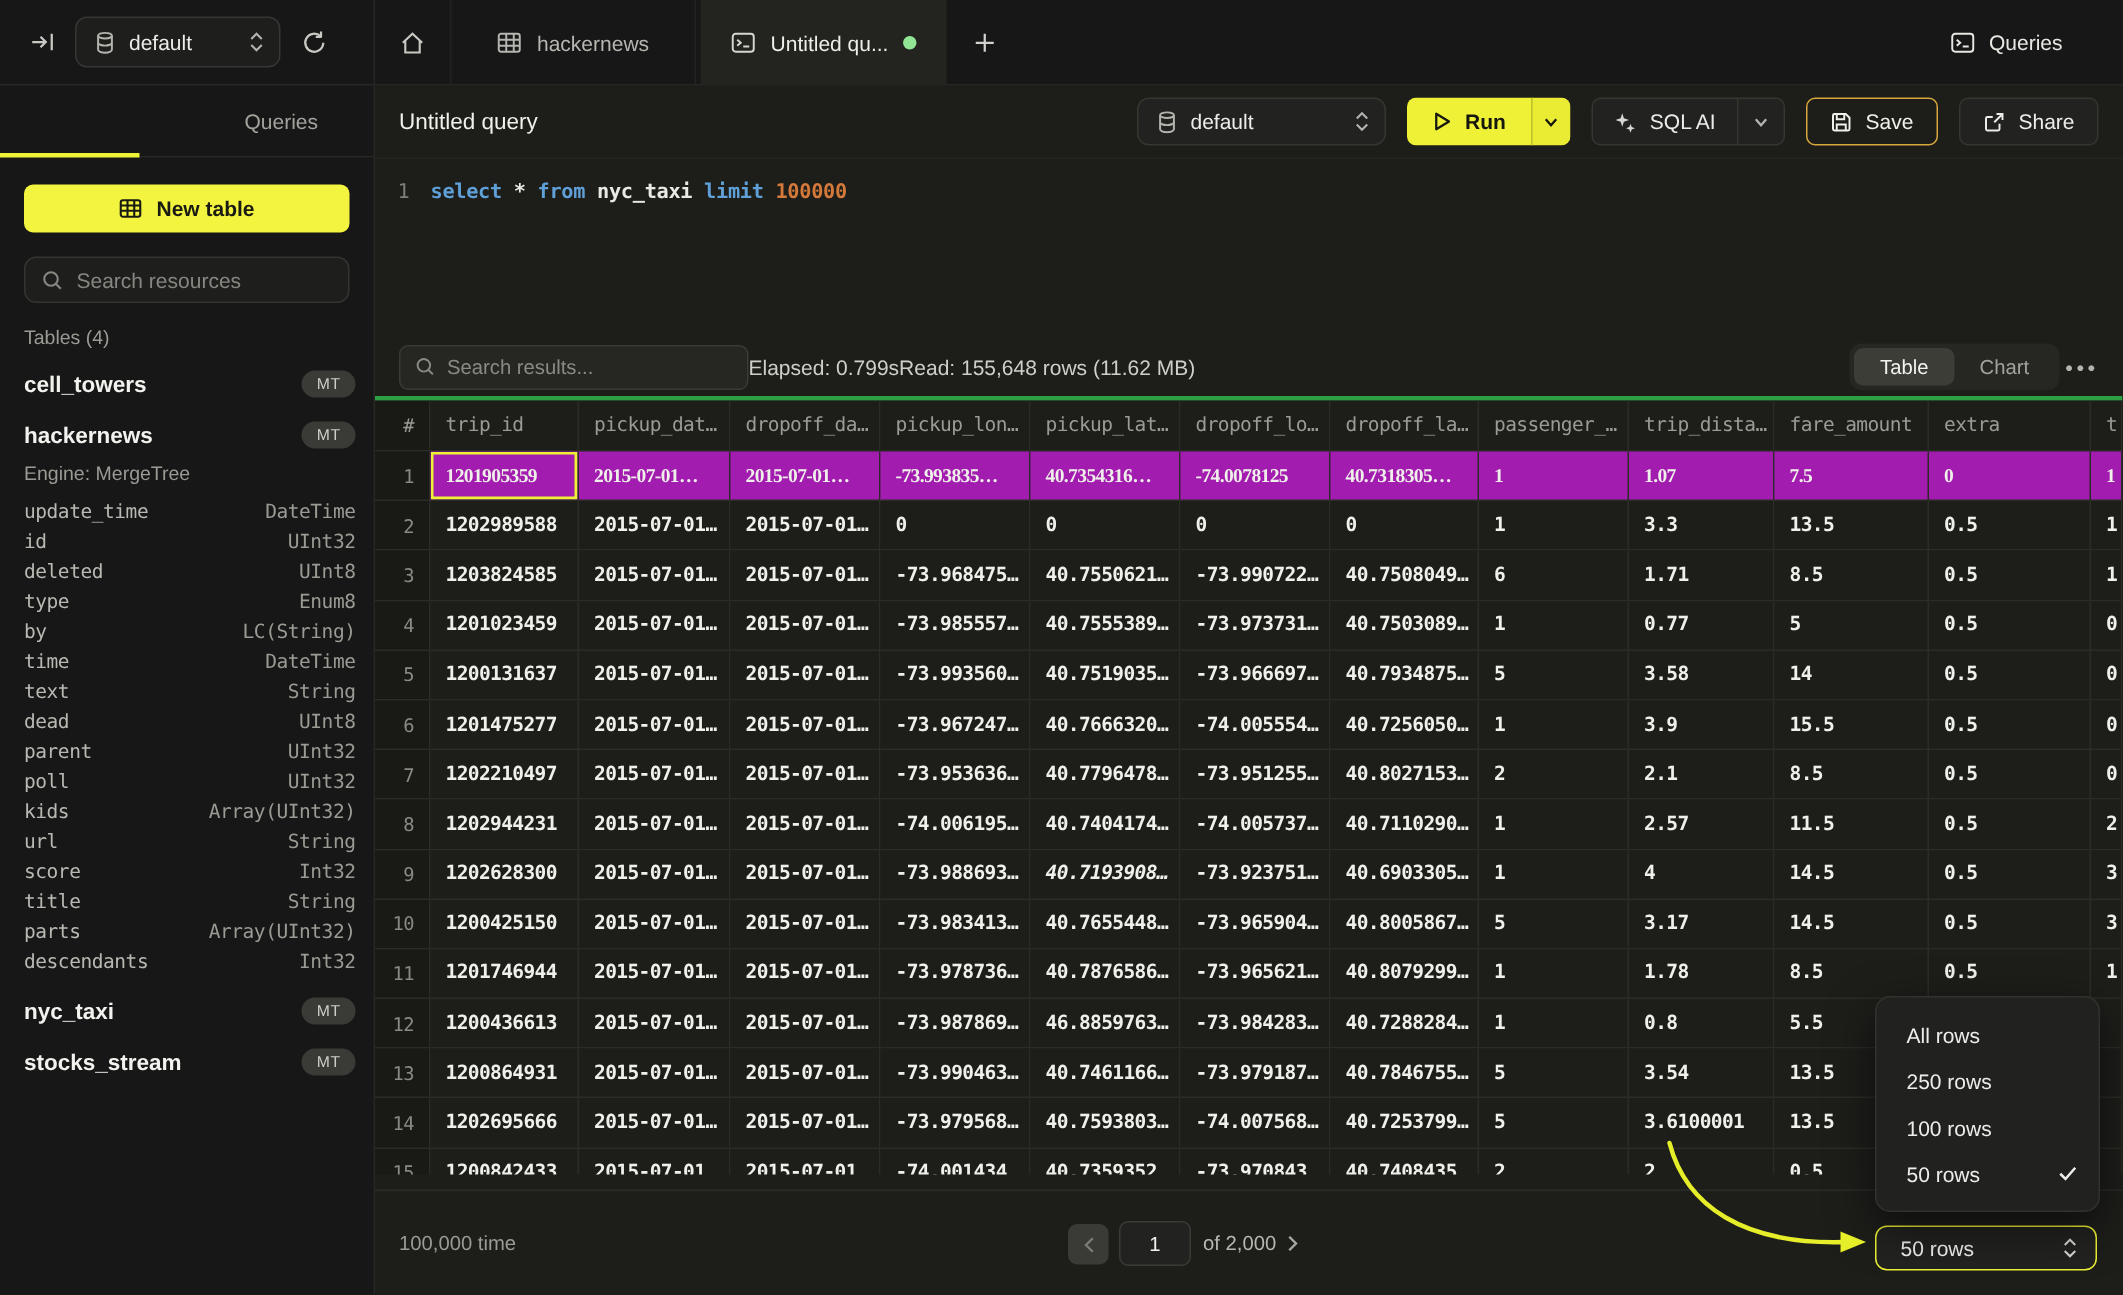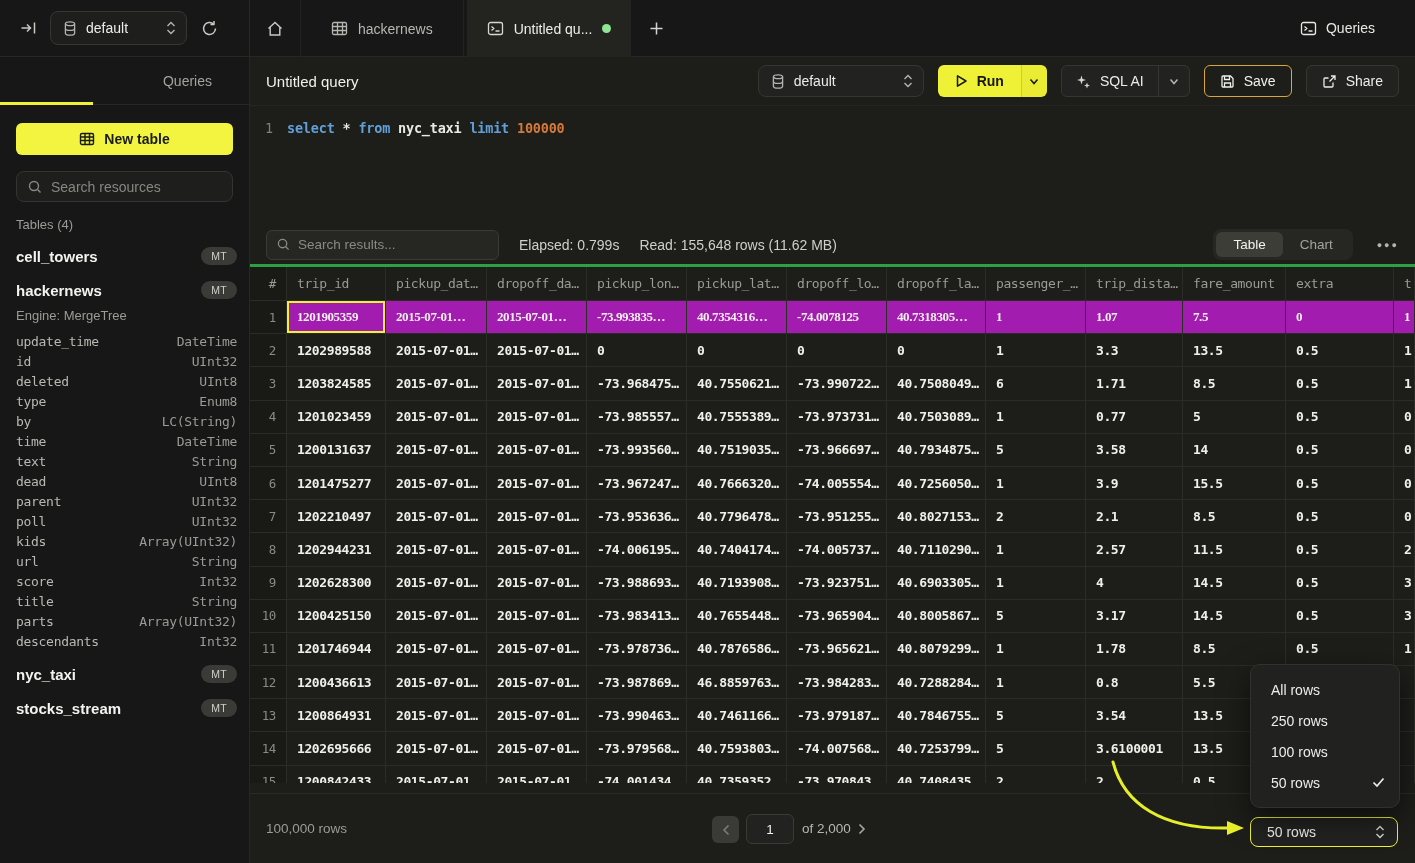--- a/index.html
+++ b/index.html
@@ -58,21 +58,21 @@
 
 
 .editor { position:absolute; left:250px; top:106px; width:1165px; height:119px; background:#1d1e1a; font-family:"DejaVu Sans Mono",monospace; font-size:13.5px; }
 .line-num { position:absolute; left:15px; top:14px; color:#7f7f7a; }
 .code-line { position:absolute; left:37px; top:14px; font-weight:700; letter-spacing:-0.2px; }
 .tok-keyword { color:#5fa0d8; }
 .tok-plain,.tok-identifier { color:#e9e9e5; }
 .tok-number { color:#d4793a; }
 
 
-.results-bar { position:absolute; left:250px; top:225px; width:1165px; height:39px; display:flex; align-items:center; padding:0 16px; gap:20px; }
+.results-bar { position:absolute; left:250px; top:225px; width:1165px; height:39px; display:flex; align-items:center; padding:0 16px; }
 .res-search { width:233px; height:30px; background:#262722; border:1px solid #3a3b35; border-radius:6px; display:flex; align-items:center; gap:8px; padding:0 10px; color:#8a8a85; font-size:13.5px; flex:none; }
 .meta { font-size:14px; color:#cfcfca; white-space:nowrap; }
 .view-toggle { margin-left:auto; display:flex; background:#262722; border-radius:8px; padding:3px; height:31px; }
 .seg { padding:0 17px; display:flex; align-items:center; font-size:13.5px; color:#a3a39e; border-radius:6px; }
 .seg.active { background:#3c3d37; color:#f2f2ee; }
 .ellipsis { color:#b4b4ae; font-size:9px; letter-spacing:2px; margin-left:4px; font-weight:700; }
 
 .green-line { position:absolute; left:250px; top:264px; width:1165px; height:3px; background:#2da044; }
 
 
@@ -491,21 +491,21 @@
       <div class="cell" style="width: 103px;">11.5</div>
       <div class="cell" style="width: 108px;">0.5</div>
       <div class="cell" style="width: 21px;">2</div>
     </div>
     <div class="grow">
       <div class="cell num" style="width: 37px;">9</div>
       <div class="cell" style="width: 99px;">1202628300</div>
       <div class="cell" style="width: 101px;">2015-07-01…</div>
       <div class="cell" style="width: 100px;">2015-07-01…</div>
       <div class="cell" style="width: 100px;">-73.988693…</div>
-      <div class="cell" style="width: 100px;">40.7193908…</div>
+      <div class="cell" style="width: 100px; font-style: italic;">40.7193908…</div>
       <div class="cell" style="width: 100px;">-73.923751…</div>
       <div class="cell" style="width: 99px;">40.6903305…</div>
       <div class="cell" style="width: 100px;">1</div>
       <div class="cell" style="width: 97px;">4</div>
       <div class="cell" style="width: 103px;">14.5</div>
       <div class="cell" style="width: 108px;">0.5</div>
       <div class="cell" style="width: 21px;">3</div>
     </div>
     <div class="grow">
       <div class="cell num" style="width: 37px;">10</div>
@@ -593,21 +593,21 @@
       <div class="cell" style="width: 99px;">40.7408435</div>
       <div class="cell" style="width: 100px;">2</div>
       <div class="cell" style="width: 97px;">2</div>
       <div class="cell" style="width: 103px;">0.5</div>
       <div class="cell" style="width: 108px;"></div>
       <div class="cell" style="width: 21px;"></div>
     </div>
   </div>
 
 <div class="footer">
-  <span class="total-rows">100,000 rows</span>
+  <span class="total-rows">100,000 time</span>
   <div class="prev-btn">
     <svg width="8" height="12" viewBox="0 0 8 12" fill="none" stroke="#7c7c77" stroke-width="1.6">
         <path d="M6.5 1.5 2 6l4.5 4.5"></path>
       </svg>
   </div>
   <div class="page-input">1</div>
   <span class="of-label">of 2,000</span>
   <div class="next-btn">
     <svg width="8" height="12" viewBox="0 0 8 12" fill="none" stroke="#a8a8a2" stroke-width="1.6">
         <path d="M1.5 1.5 6 6l-4.5 4.5"></path>

